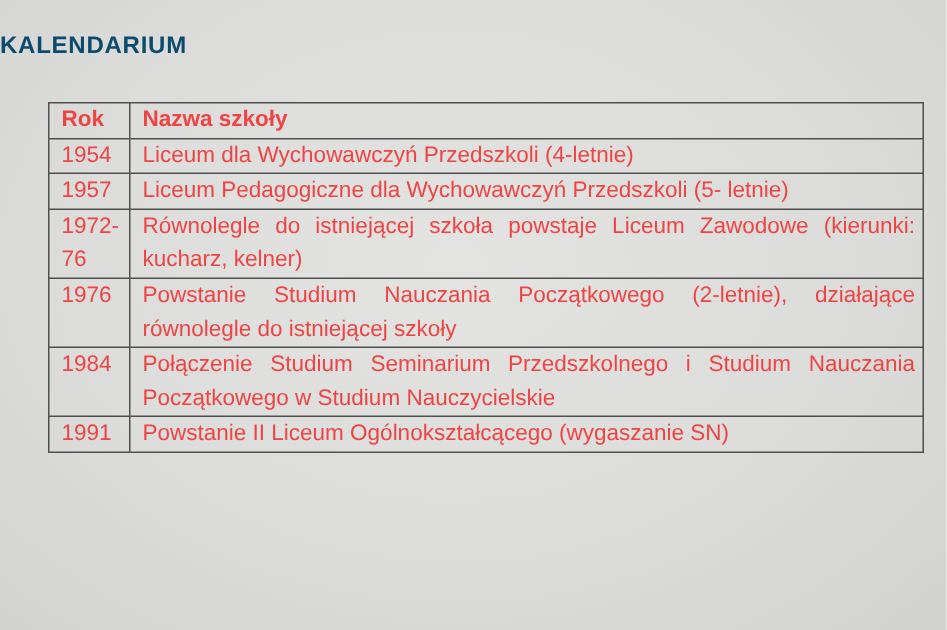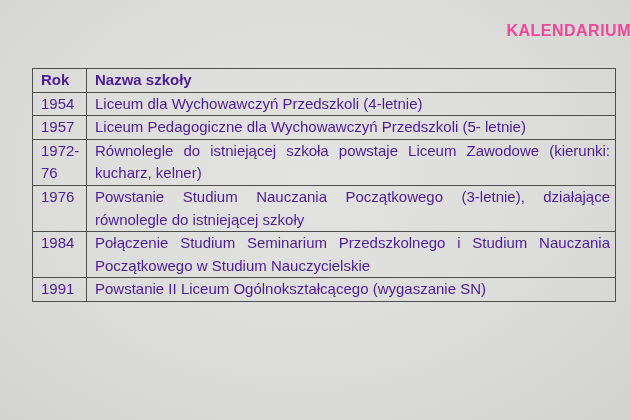--- a/index.html
+++ b/index.html
@@ -9,37 +9,37 @@
     height: 420px;
     overflow: hidden;
     font-family: "Liberation Sans", "DejaVu Sans", sans-serif;
   }
   body {
     background: radial-gradient(ellipse at 48% 42%, #e3e3e1 0%, #dcdcda 55%, #d2d2d0 100%);
     color: #2b2b2b;
     position: relative;
   }
   .page-title {
-    text-align: right;
+    text-align: left;
     font-weight: bold;
     font-size: 16px;
     letter-spacing: 0.5px;
-    color: #ec4899;
+    color: #0c4a6e;
     padding-top: 22px;
     margin: 0;
   }
   table.kalendarium {
     position: absolute;
     left: 32px;
     top: 68px;
     width: 584px;
     border-collapse: collapse;
     table-layout: fixed;
     font-size: 15px;
-    color: #4c1d95;
+    color: #ef4444;
     border-radius: 13px;
   }
   table.kalendarium th,
   table.kalendarium td {
     border: 1.4px solid #4e4e4e;
     vertical-align: top;
     line-height: 22.6px;
     padding: 0 5px 0 8px;
   }
   col.year-col { width: 54px; }
@@ -82,21 +82,21 @@
   </tr>
 
   <tr>
     <td class="year-cell">1972-76</td>
     <td class="name-cell justify">Równolegle do istniejącej szkoła powstaje Liceum Zawodowe (kierunki: kucharz, kelner)</td>
   </tr>
 
 
   <tr>
     <td class="year-cell">1976</td>
-    <td class="name-cell justify">Powstanie Studium Nauczania Początkowego (3-letnie), działające równolegle do istniejącej szkoły</td>
+    <td class="name-cell justify">Powstanie Studium Nauczania Początkowego (2-letnie), działające równolegle do istniejącej szkoły</td>
   </tr>
 
   <tr>
     <td class="year-cell">1984</td>
     <td class="name-cell justify">Połączenie Studium Seminarium Przedszkolnego i Studium Nauczania Początkowego w Studium Nauczycielskie</td>
   </tr>
 
   <tr>
     <td class="year-cell">1991</td>
     <td class="name-cell">Powstanie II Liceum Ogólnokształcącego (wygaszanie SN)</td>

